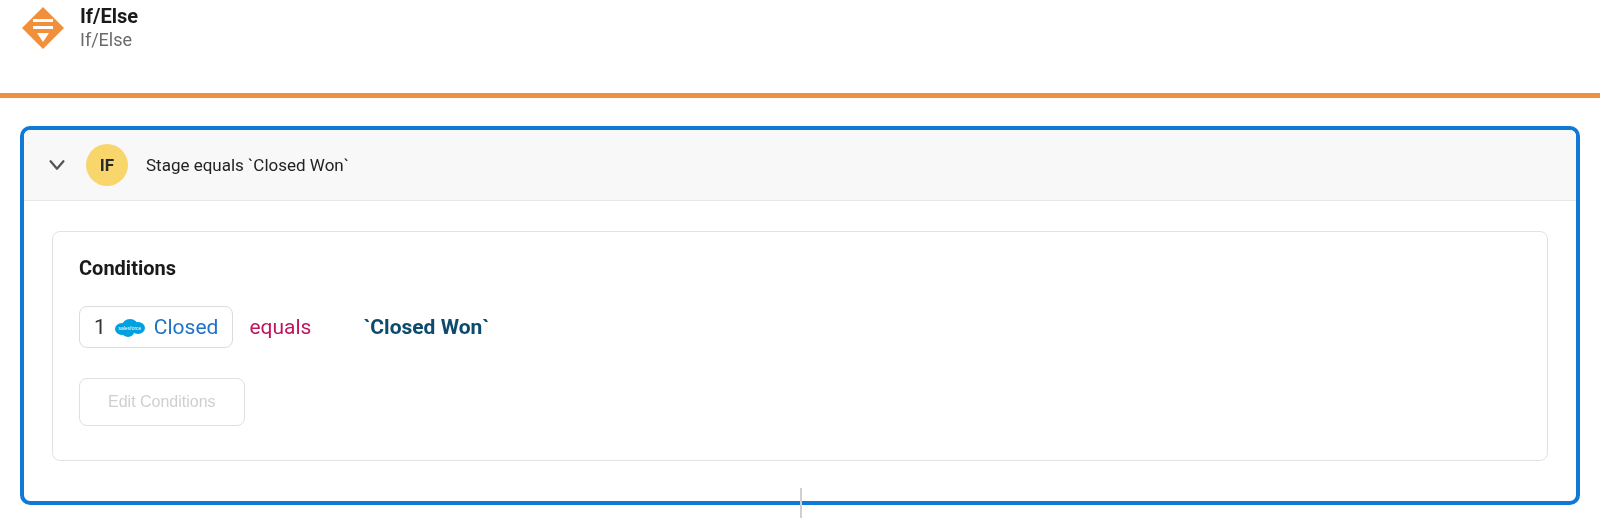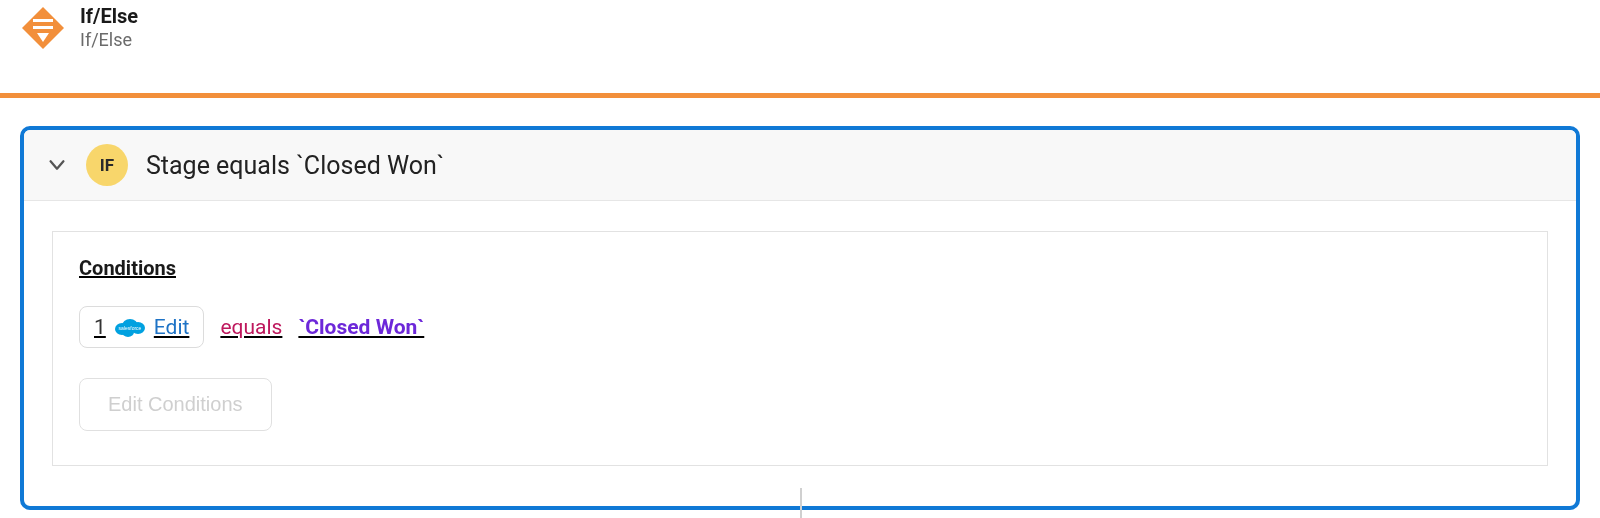--- a/index.html
+++ b/index.html
@@ -72,31 +72,30 @@
       font-size: 17px;
       width: 42px;
       height: 42px;
       border-radius: 999px;
       display: flex;
       align-items: center;
       justify-content: center;
       text-align: center;
     }
     .branch-summary {
-      font-size: 25px;
+      font-size: 17px;
       color: #222;
     }
     .branch-body {
       padding: 30px 28px 40px 28px;
     }
     .conditions-box {
       border: 1px solid #e2e2e2;
-      border-radius: 0;
+      border-radius: 8px;
       padding: 24px 26px 34px 26px;
-      text-decoration: underline;
     }
     .conditions-title {
       font-size: 20px;
       font-weight: 700;
       color: #1a1a1a;
       margin-bottom: 26px;
     }
     .condition-row {
       display: flex;
       align-items: center;
@@ -122,27 +121,28 @@
     .field-name {
       color: #1e73c6;
     }
     .operator {
       font-size: 21px;
       color: #be185d;
     }
     .value {
       font-size: 21px;
       font-weight: 700;
-      color: #6d28d9;
+      color: #0c4a6e;
+      margin-left: 36px;
     }
     .edit-btn {
       border: 1px solid #e0e0e0;
       background: #fff;
       color: #cfcfcf;
-      font-size: 20px;
+      font-size: 16px;
       padding: 14px 28px;
       border-radius: 8px;
       cursor: pointer;
     }
     .bottom-divider {
       position: absolute;
       left: 50%;
       bottom: 0;
       width: 2px;
       height: 30px;
@@ -191,21 +191,21 @@
           <span class="field-index">1</span>
           <span class="sf-icon">
             <svg viewBox="0 0 32 22" width="32" height="22">
               <ellipse cx="8" cy="13" rx="7" ry="6" fill="#00a1e0"></ellipse>
               <ellipse cx="16" cy="10" rx="8" ry="7" fill="#00a1e0"></ellipse>
               <ellipse cx="24" cy="12" rx="7" ry="6" fill="#00a1e0"></ellipse>
               <ellipse cx="14" cy="16" rx="6" ry="5" fill="#00a1e0"></ellipse>
               <text x="16" y="14" font-size="5" fill="#fff" text-anchor="middle" font-family="Arial">salesforce</text>
             </svg>
           </span>
-          <span class="field-name">Edit</span>
+          <span class="field-name">Closed</span>
         </div>
         <span class="operator">equals</span>
         <span class="value">`Closed Won`</span>
       </div>
 
       <button class="edit-btn">Edit Conditions</button>
     </div>
   </div>
 </div>
 

